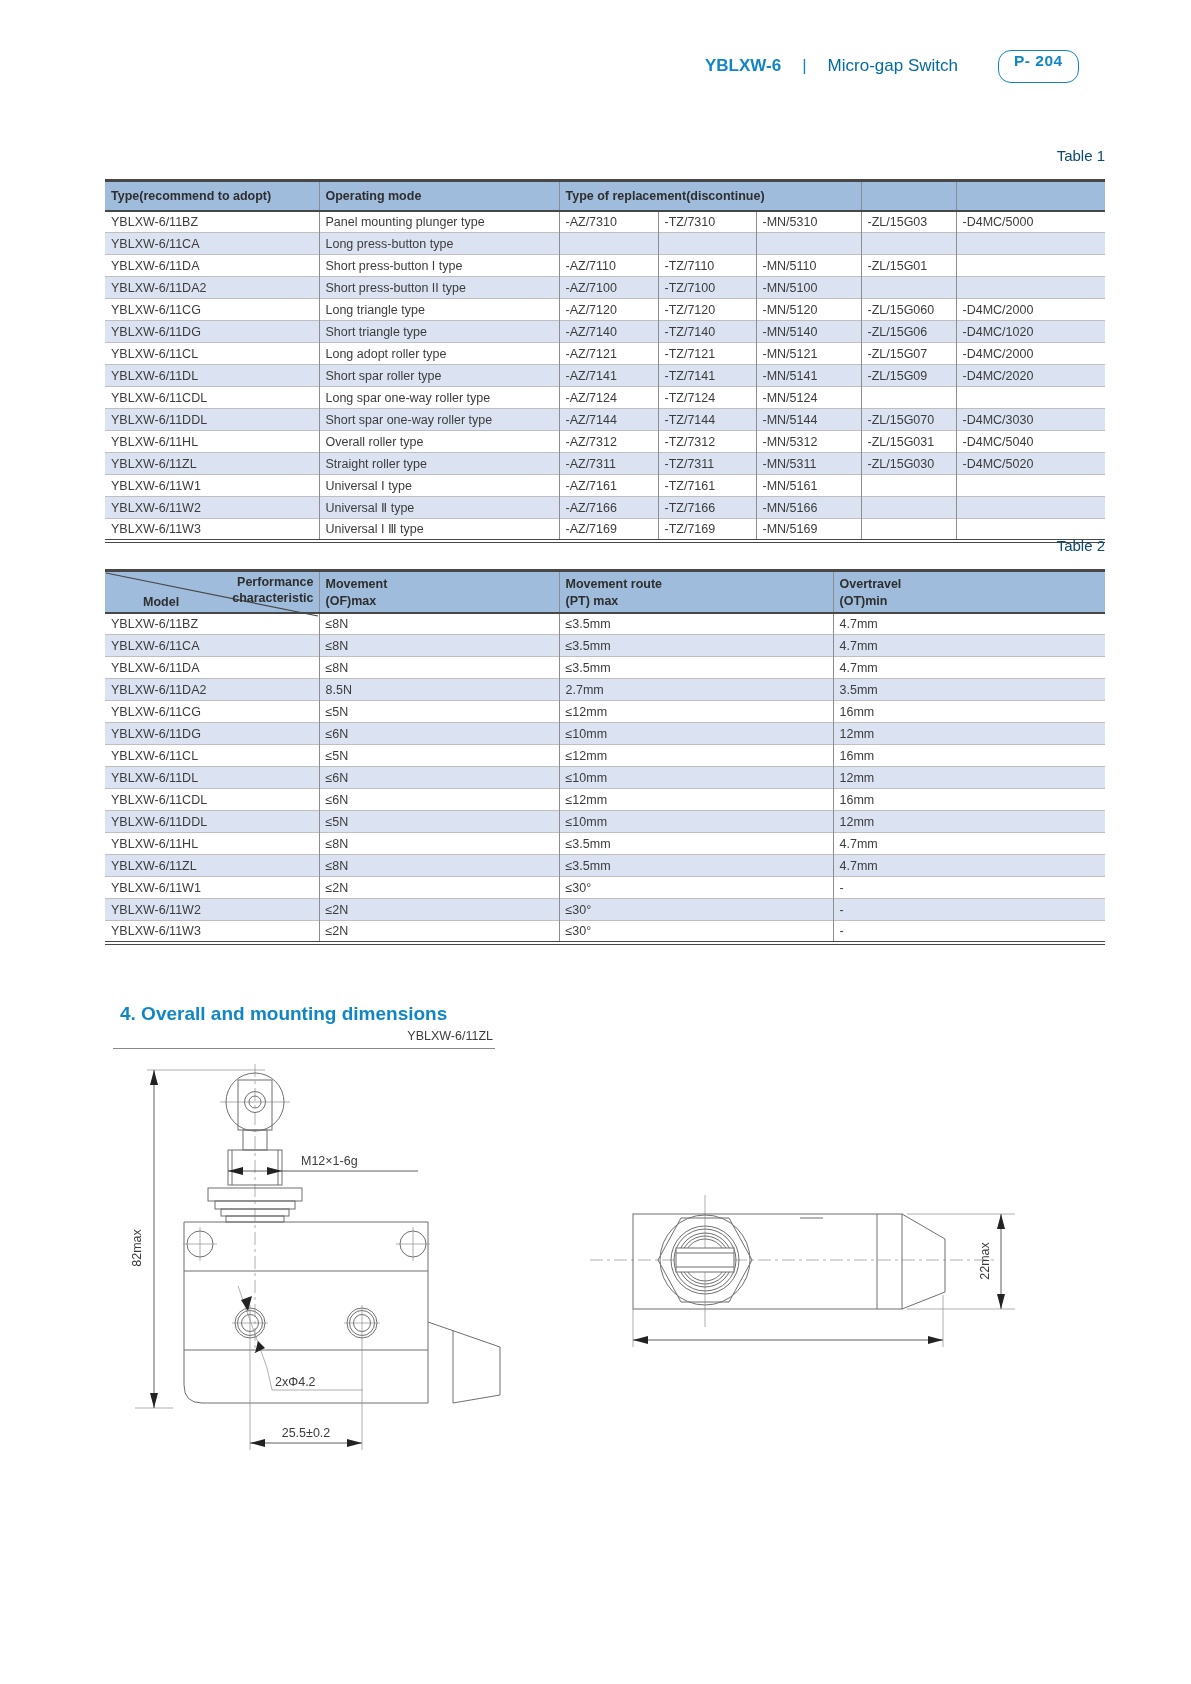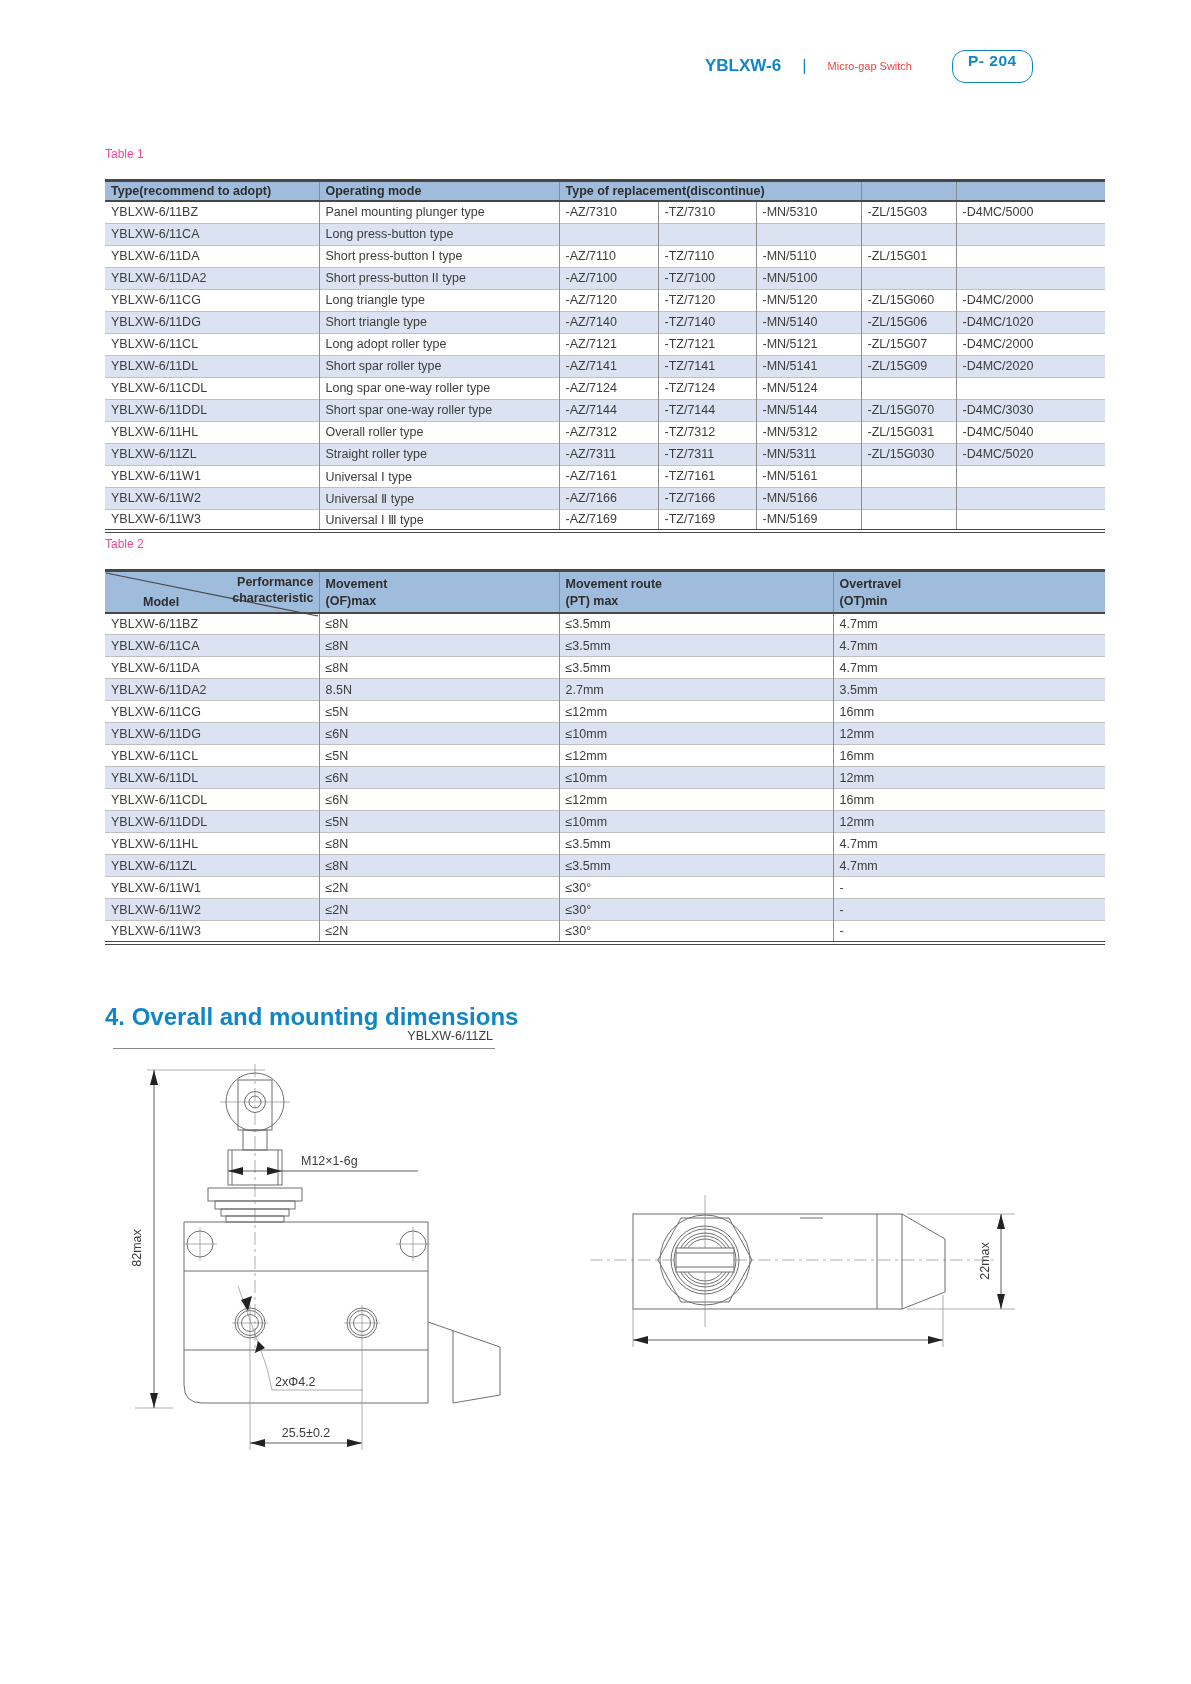--- a/index.html
+++ b/index.html
@@ -4,51 +4,51 @@
 <style>
   html,body{margin:0;padding:0;}
   body{
     width:1191px;height:1684px;position:relative;background:#ffffff;
     font-family:"Liberation Sans",sans-serif;color:#3a3a3a;overflow:hidden;
   }
   
   .page-header{position:absolute;top:53px;left:705px;height:26px;display:flex;align-items:center;gap:12px;}
   .hdr-model{font-size:17px;font-weight:bold;color:#1186c7;}
   .hdr-sep{font-size:17px;color:#1186c7;margin:0 9px;font-weight:300;}
-  .hdr-product{font-size:11px;color:#ef4444;}
+  .hdr-product{font-size:17px;color:#0369a1;}
   .page-pill{
     margin-left:28px;border:1.6px solid #1186c7;border-radius:13px;
     padding:1px 15px 12px 15px;font-size:15.5px;color:#1186c7;font-weight:bold;letter-spacing:.5px;
   }
   
-  .tbl-label{position:absolute;width:1000px;left:105px;font-size:12px;color:#ec4899;}
+  .tbl-label{position:absolute;width:1000px;left:105px;text-align:right;font-size:15px;color:#0c4a6e;}
   table.cat{
     position:absolute;left:105px;width:1000px;border-collapse:collapse;table-layout:fixed;
     font-size:12.5px;color:#3c3c3c;
     border-top:3px solid #474747;border-bottom:4px double #474747;
   }
   table.cat th{
     background:#9fbcdd;font-weight:bold;text-align:left;padding:2px 6px;
     border-bottom:2px solid #474747;color:#2e2e2e;
   }
   table.cat td{padding:1px 6px;border-top:1px solid #bfbfbf;height:22px;box-sizing:border-box;}
   table.cat tr:first-child td{border-top:none;}
   table.cat td+td, table.cat th+th{border-left:1px solid #8d8d8d;}
   table.cat tbody tr:nth-child(even) td{background:#dbe3f2;}
   #table1{top:179px;}
-  #table1 th{height:20px;box-sizing:border-box;}
+  #table1 th{height:30px;box-sizing:border-box;}
   #table2{top:569px;}
   #table2 th{height:31px;vertical-align:top;box-sizing:border-box;}
   #t2-diag{position:relative;padding:0;}
   #t2-diag svg{position:absolute;left:0;top:0;}
   .diag-top{position:absolute;right:5px;top:3px;text-align:right;line-height:1.25;}
   .diag-bottom{position:absolute;left:38px;bottom:3px;}
   .th2line{line-height:1.35;padding-top:2px;}
   
-  .section-title{position:absolute;left:105px;top:1003px;font-size:24px;font-weight:bold;color:#1186c7;}
+  .section-title{position:absolute;left:120px;top:1003px;font-size:19px;font-weight:bold;color:#1186c7;}
   .drawing-label{position:absolute;left:113px;top:1029px;width:380px;text-align:right;font-size:12.5px;color:#3c3c3c;}
   .drawing-rule{position:absolute;left:113px;top:1048px;width:382px;height:0;border-top:1px solid #8a8a8a;}
   
   .drw{position:absolute;}
   #drw-front{left:105px;top:1058px;}
   #drw-side{left:575px;top:1095px;}
   svg .part{stroke:#6f6f6f;stroke-width:1;fill:none;}
   svg .partw{stroke:#6f6f6f;stroke-width:1;fill:#ffffff;}
   svg .thin{stroke:#8c8c8c;stroke-width:0.7;fill:none;}
   svg .cl{stroke:#8c8c8c;stroke-width:0.7;fill:none;stroke-dasharray:13 4 3 4;}

